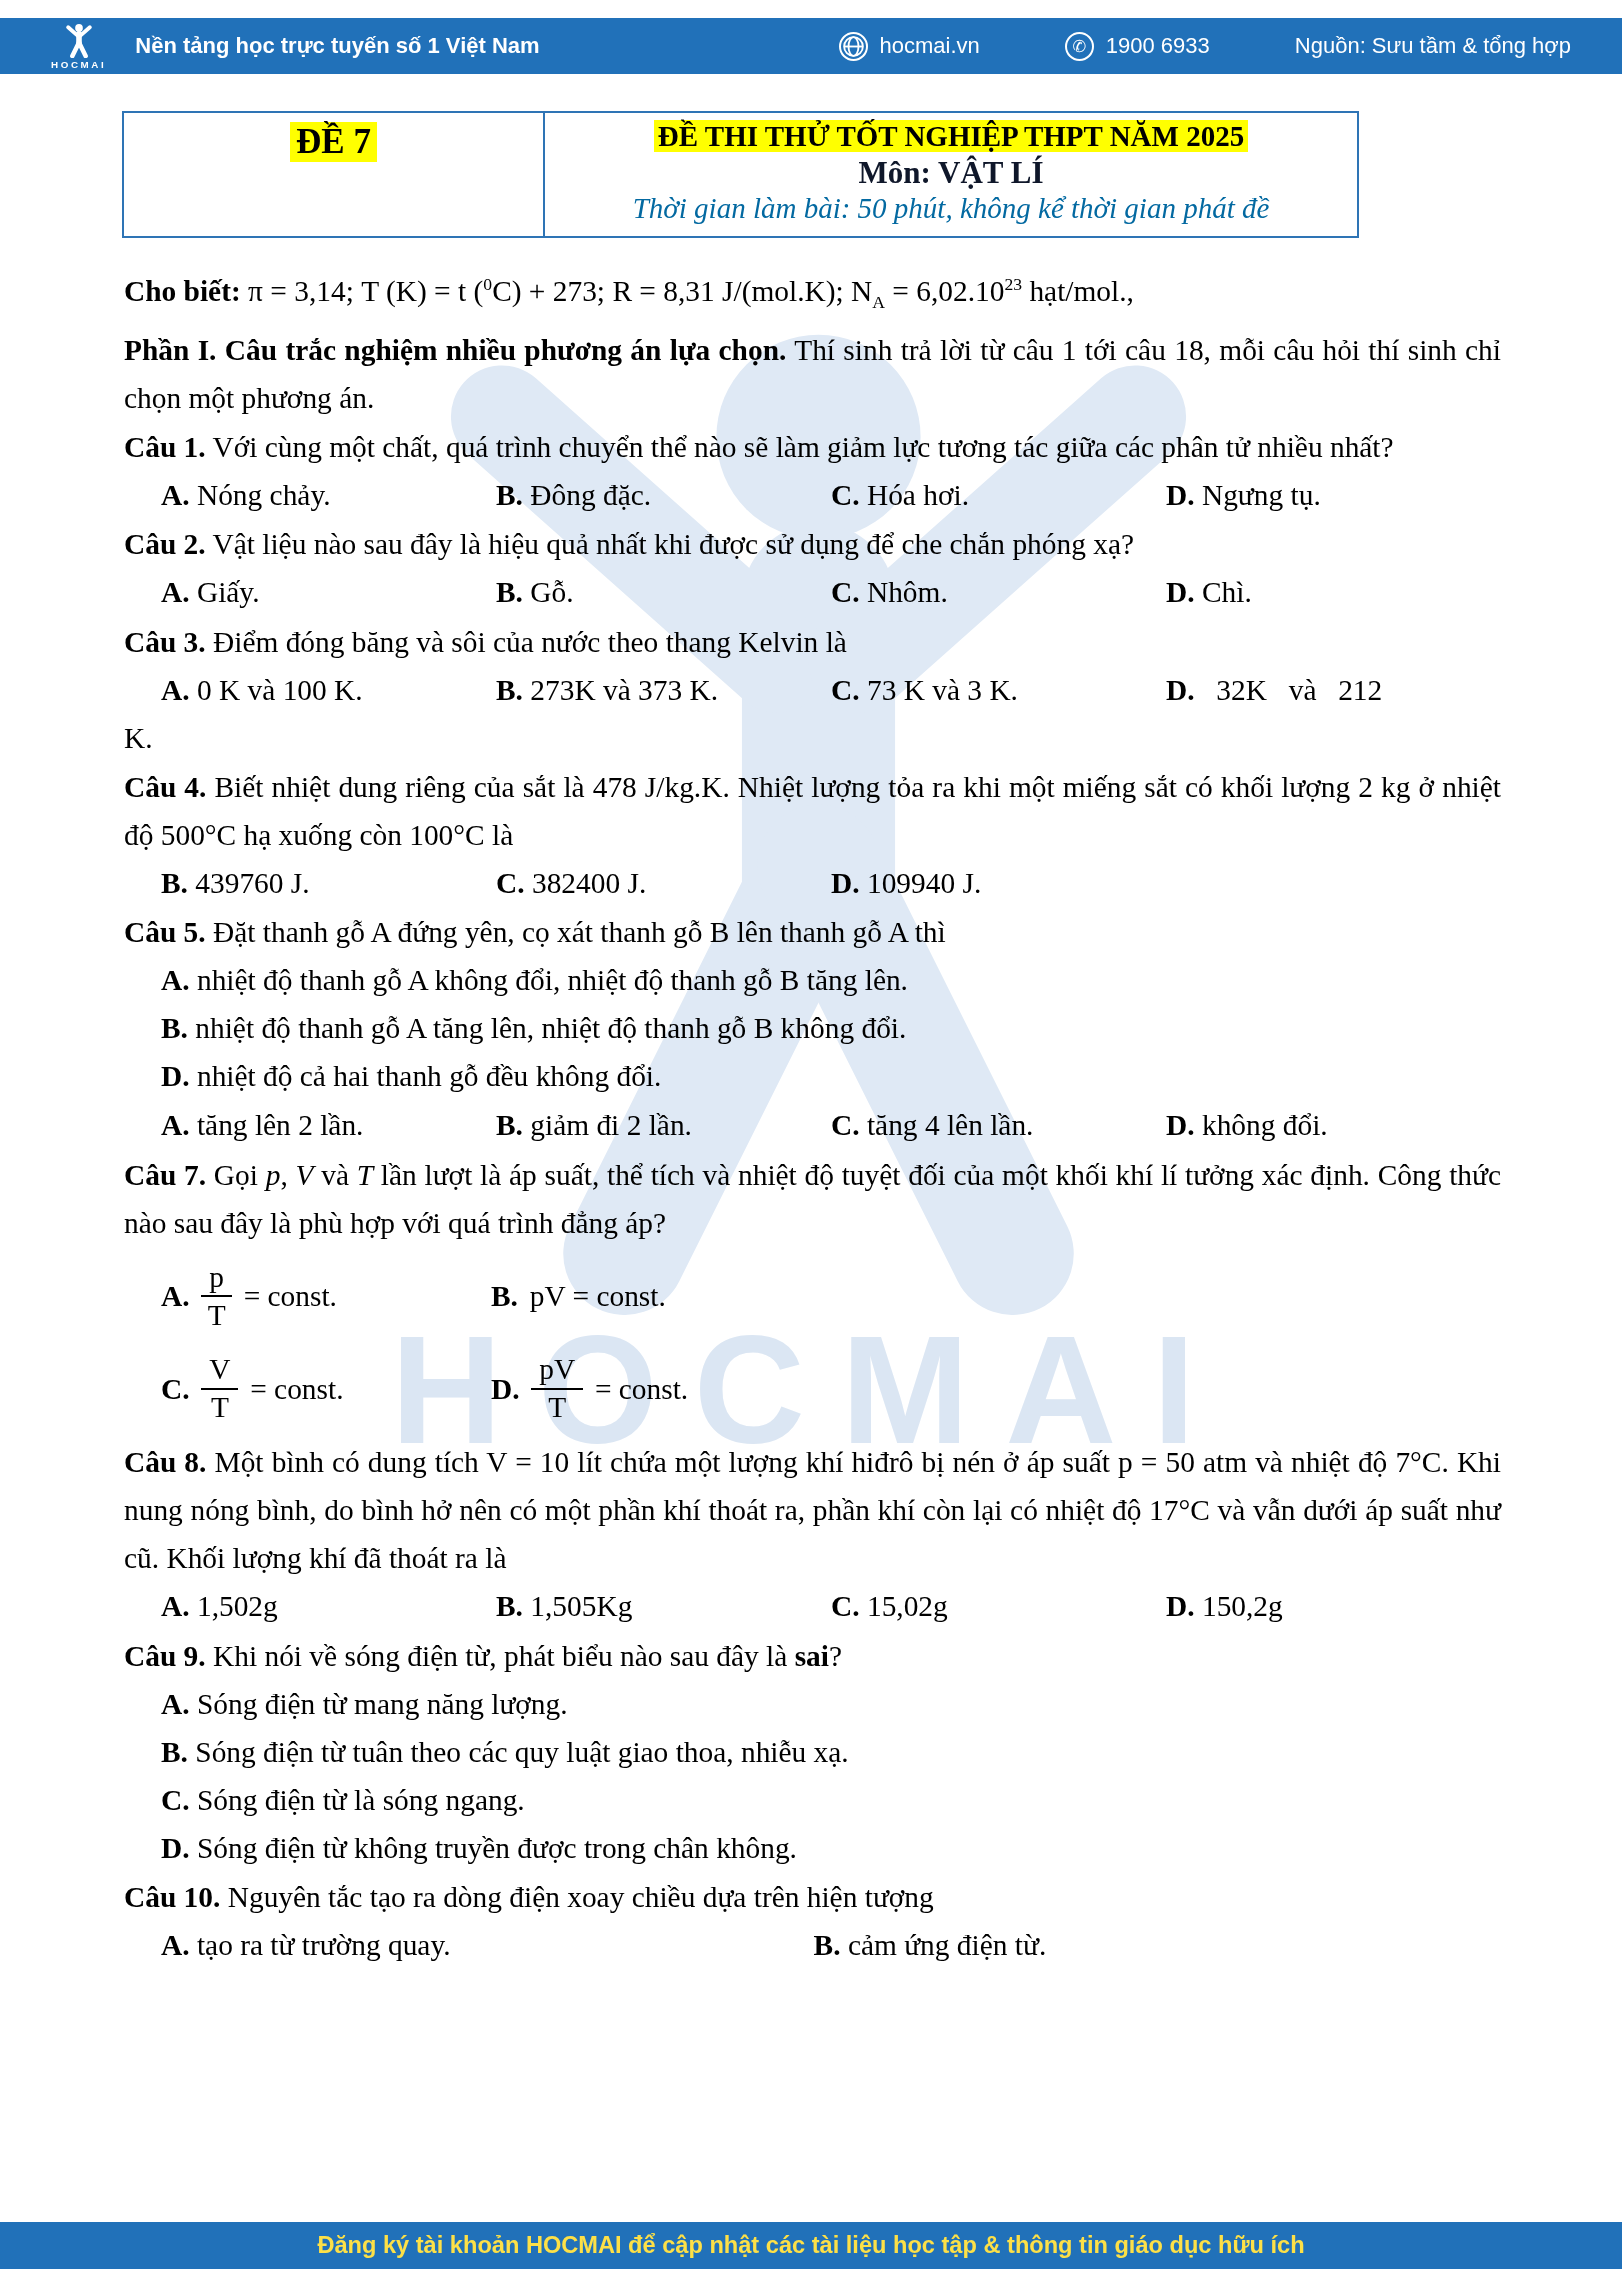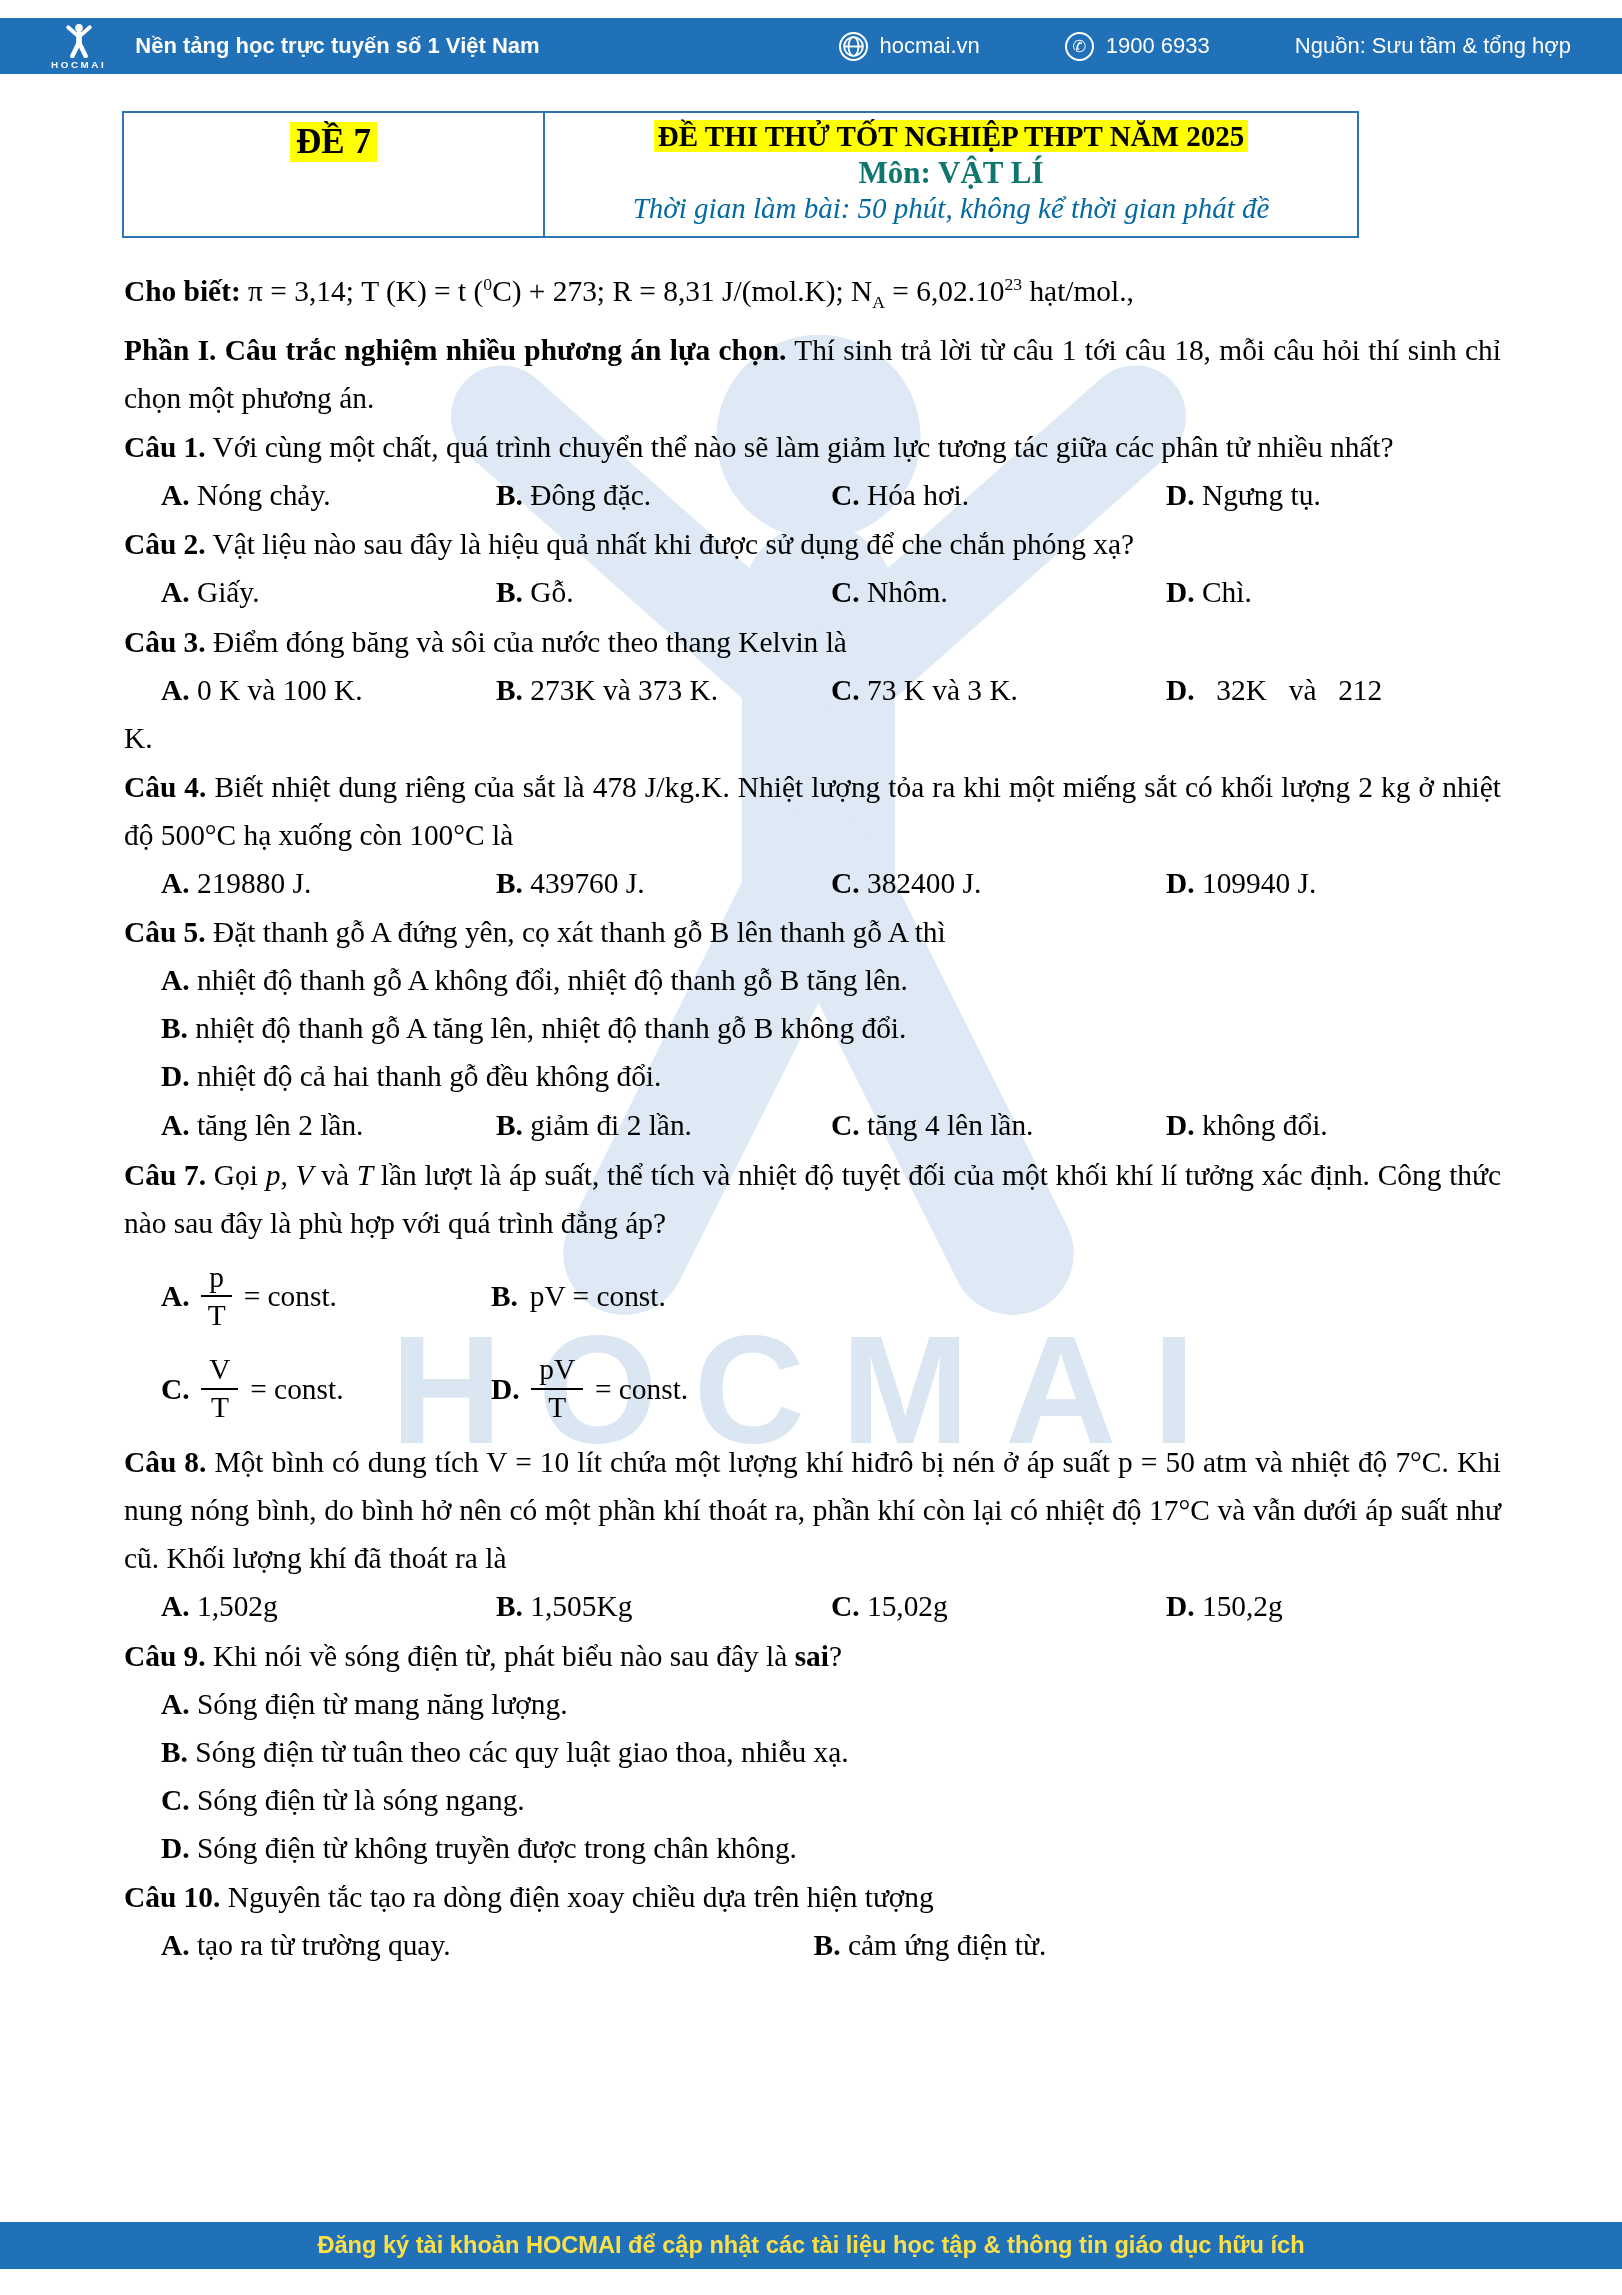--- a/index.html
+++ b/index.html
@@ -27,21 +27,21 @@
                align-items:center;justify-content:center;font-size:16.4px;box-sizing:border-box;}
 
   
   .exam-header{position:absolute;top:111px;left:122px;width:1237px;z-index:2;display:flex;
                border:2.6px solid #2e74b5;box-sizing:border-box;}
   .eh-left{width:421px;border-right:2.6px solid #2e74b5;display:flex;justify-content:center;
            padding-top:9.2px;box-sizing:border-box;}
   .eh-code{font-weight:bold;font-size:35px;background:#ffff00;padding:0 6.5px;height:fit-content;}
   .eh-right{flex:1;text-align:center;padding:6.5px 13px 10.5px;}
   .eh-title{display:inline;font-weight:bold;font-size:29px;background:#ffff00;padding:0 3.9px;}
-  .eh-subject{color:#0f766e;font-weight:bold;font-size:31px;margin-top:2.6px;}
+  .eh-subject{color:#0f172a;font-weight:bold;font-size:31px;margin-top:2.6px;}
   .eh-duration{color:#0369a1;font-style:italic;font-size:29px;margin-top:1.3px;}
 
   
   .content{position:absolute;top:260px;left:124px;width:1377px;z-index:2;font-size:29.4px;
            line-height:48px;text-align:justify;}
   .para{margin:0;}
   .q{margin-top:1.3px;}
   .q-text{margin:0;}
   .opts{display:flex;padding-left:37px;}
   .opts .opt{width:25%;box-sizing:border-box;padding-right:5.2px;}
@@ -159,21 +159,20 @@
         <span class="opt"><b>C.</b> <span>73 K và 3 K.</span></span>
         <span class="opt wide"><b>D.</b> <span>32K và 212</span></span>
       </div>
       <p class="cont">K.</p>
     </div>
 
     <div class="q">
       <p class="q-text"><b>Câu 4.</b>
         <span>Biết nhiệt dung riêng của sắt là 478 J/kg.K. Nhiệt lượng tỏa ra khi một miếng sắt có khối lượng 2 kg ở nhiệt độ 500°C hạ xuống còn 100°C là</span></p>
       <div class="opts">
-        <span class="opt"><b>A.</b> <span>219880 J.</span></span>
         <span class="opt"><b>B.</b> <span>439760 J.</span></span>
         <span class="opt"><b>C.</b> <span>382400 J.</span></span>
         <span class="opt"><b>D.</b> <span>109940 J.</span></span>
       </div>
     </div>
 
     <div class="q">
       <p class="q-text"><b>Câu 5.</b>
         <span>Đặt thanh gỗ A đứng yên, cọ xát thanh gỗ B lên thanh gỗ A thì</span></p>
       <div class="optstack">

